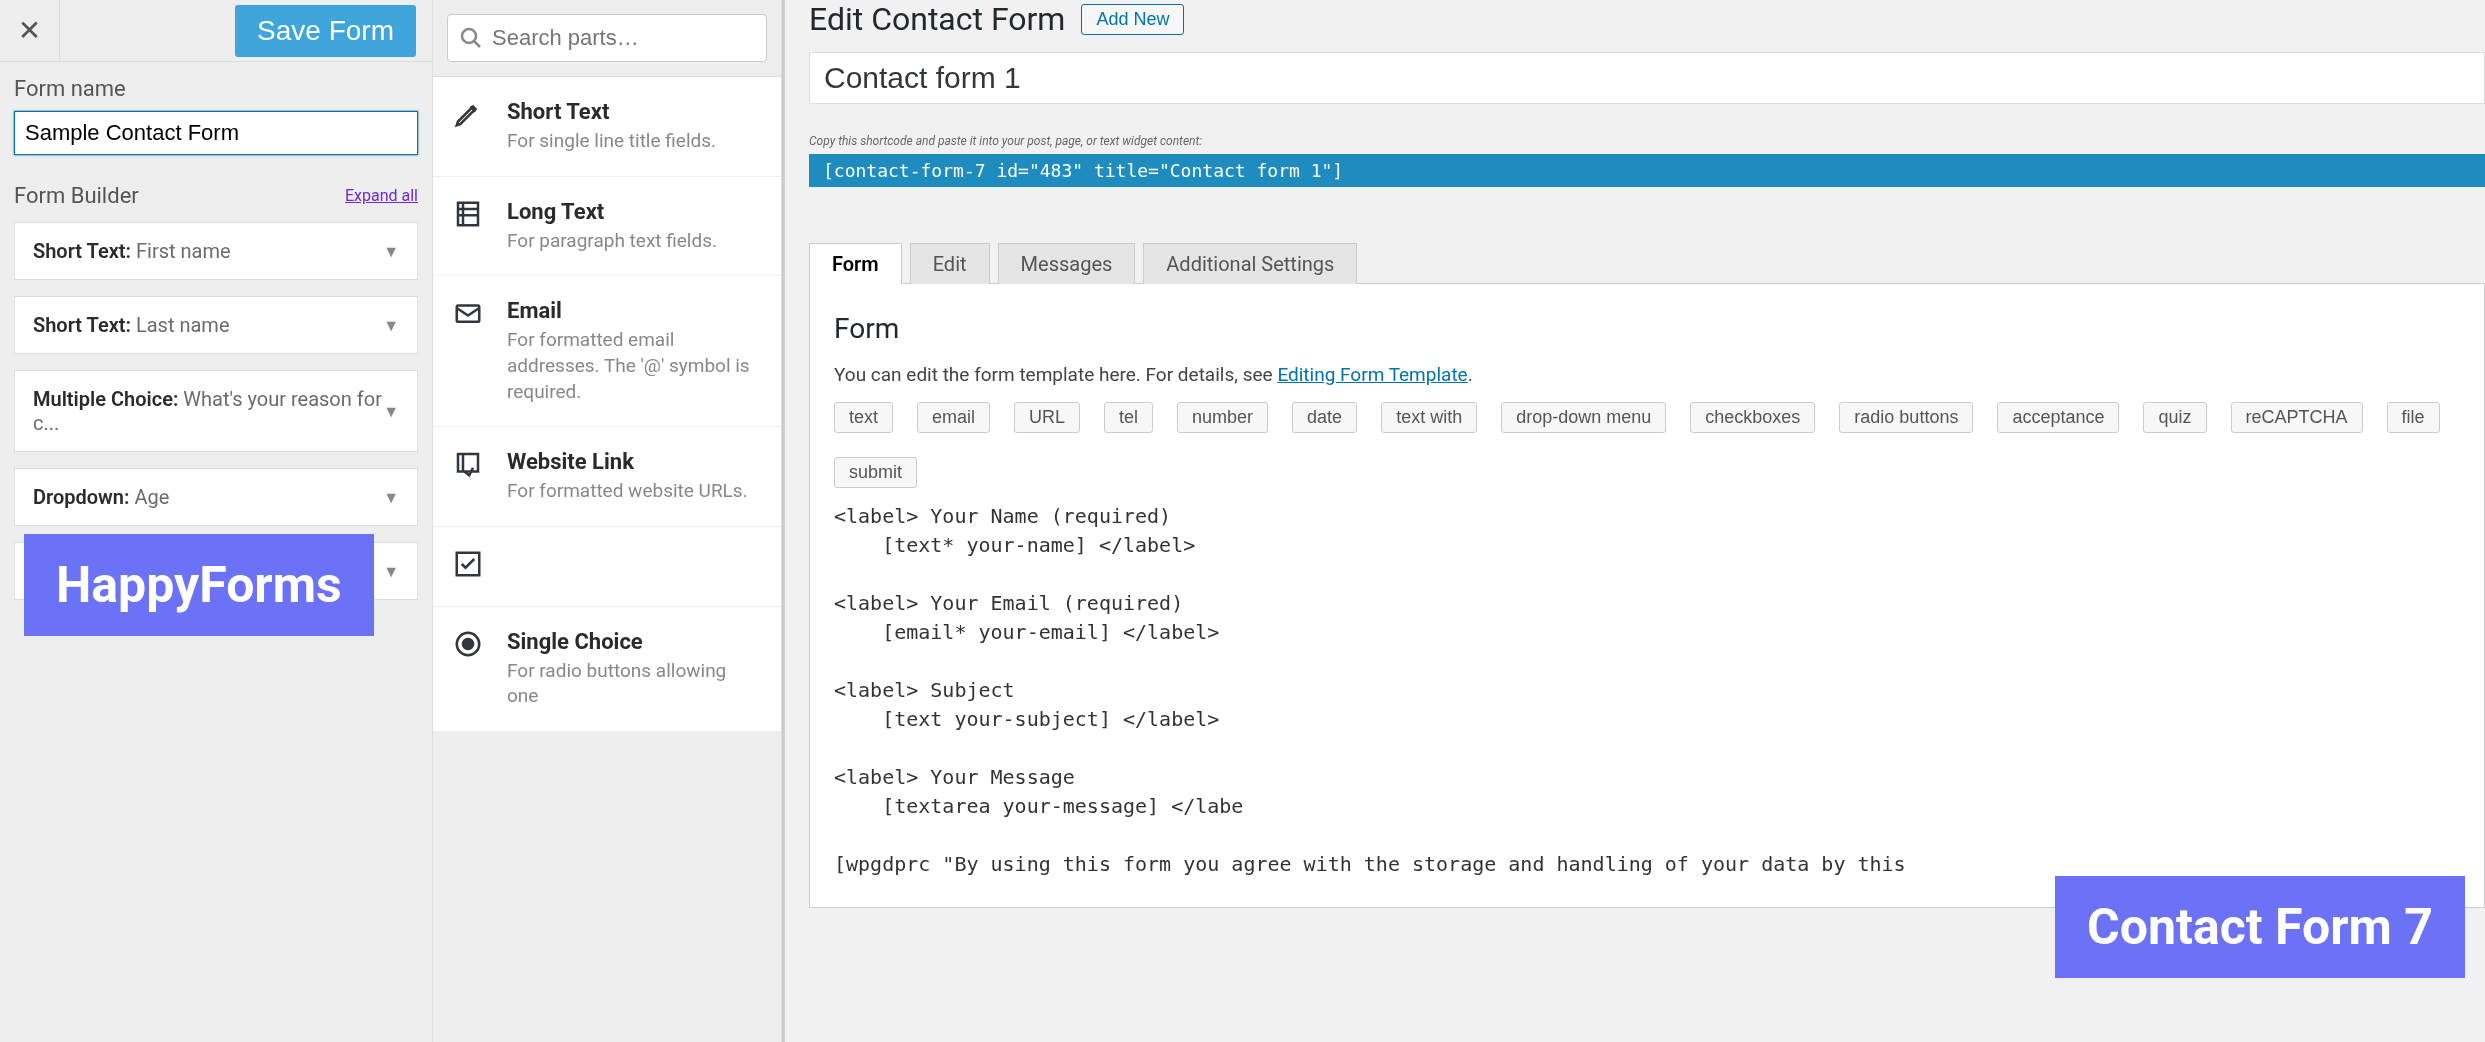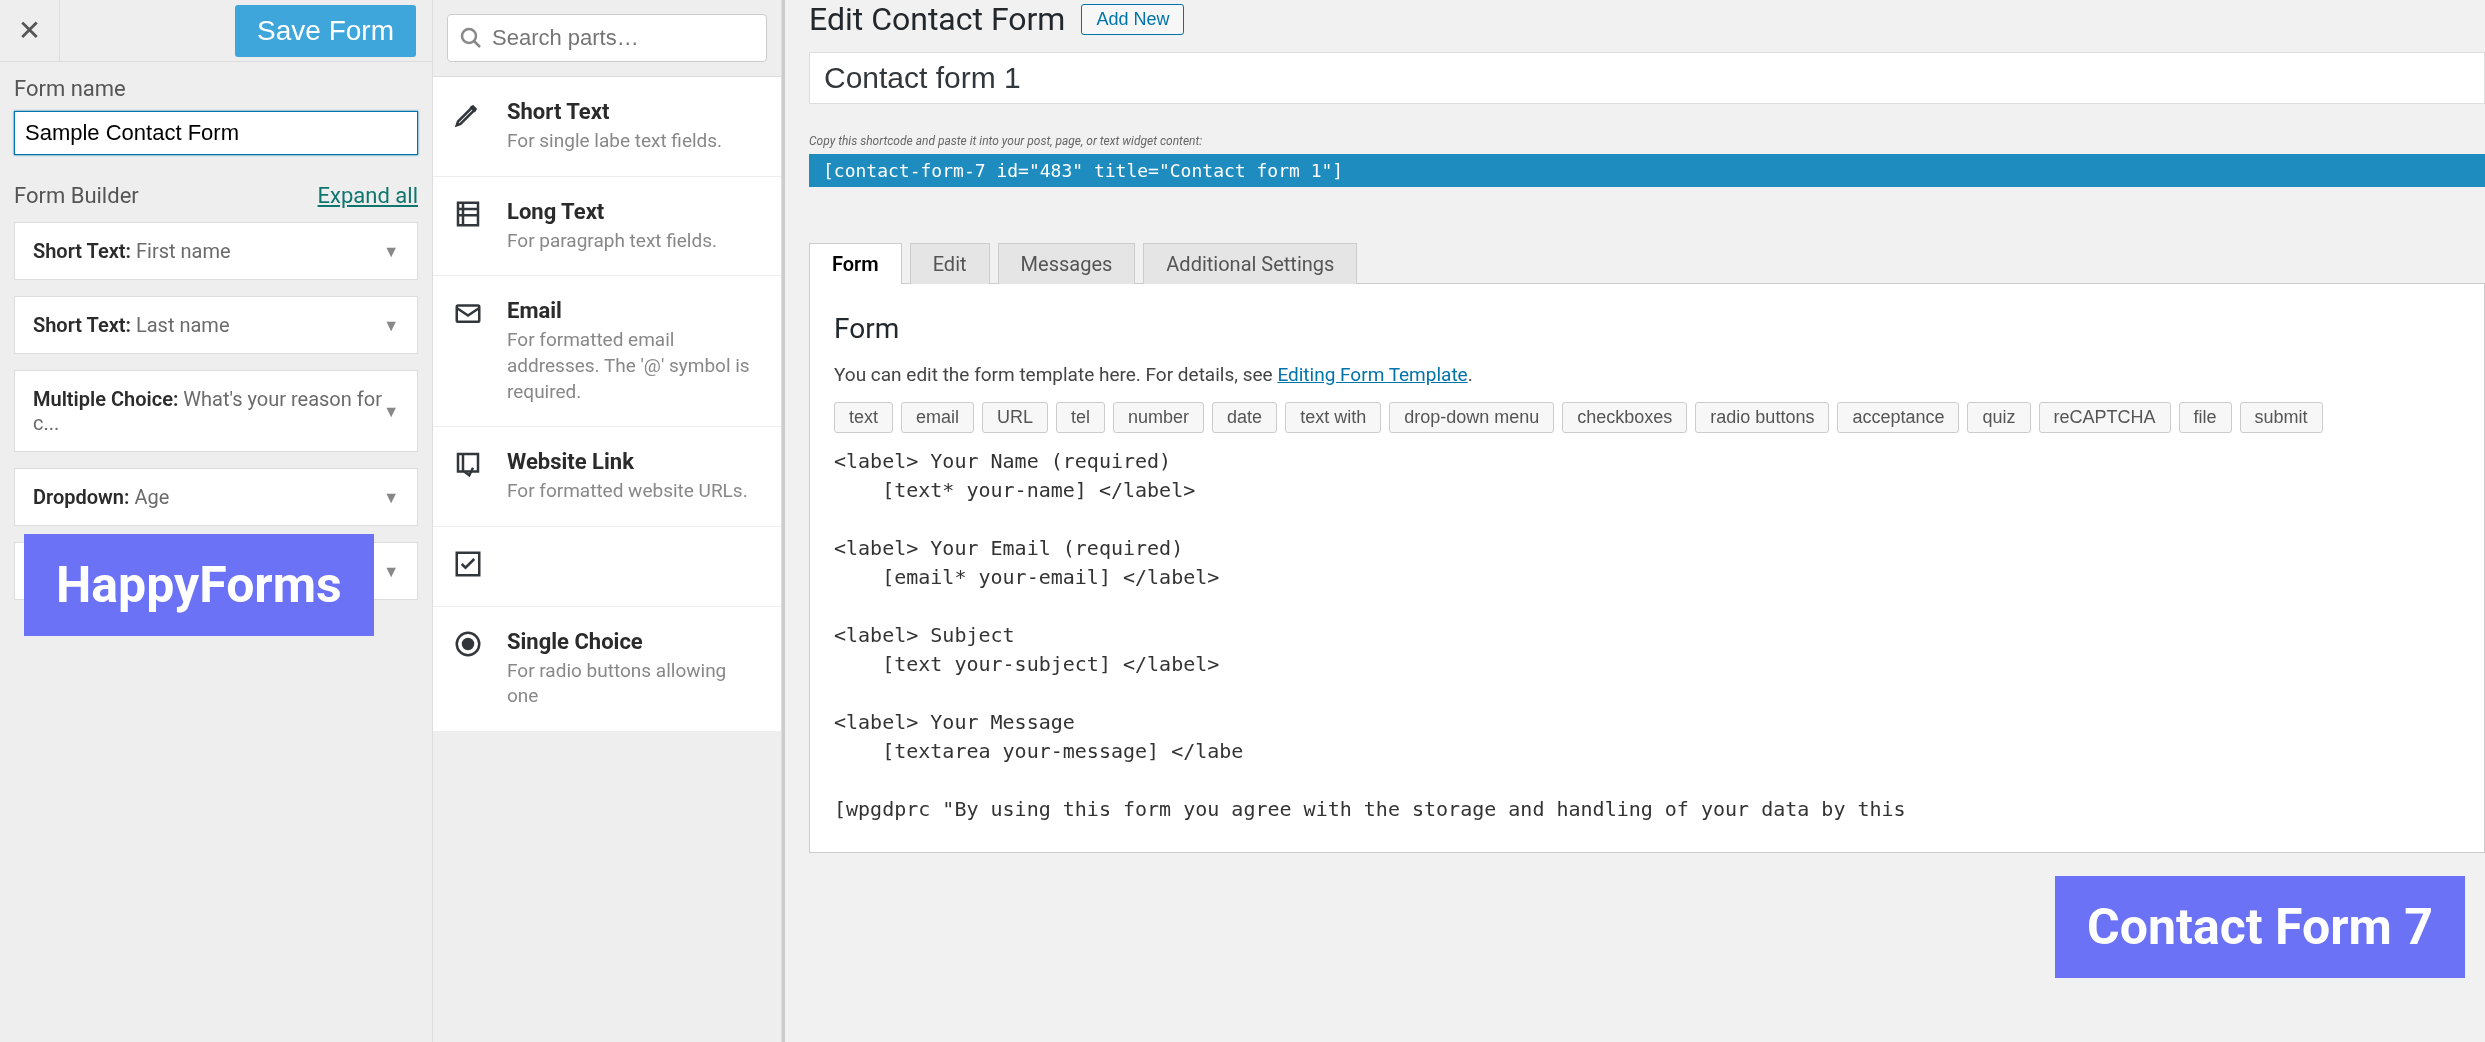--- a/index.html
+++ b/index.html
@@ -66,21 +66,21 @@
   font-size: 22px;
   box-shadow: 0 0 2px #0073aa;
 }
 .hf-section-head {
   display: flex;
   justify-content: space-between;
   align-items: center;
   margin: 28px 0 14px 0;
 }
 .hf-section-head .title { font-size: 22px; color: #555; }
-.hf-section-head .expand { color: #0f766e; text-decoration: underline; font-size: 22px; cursor: pointer; }
+.hf-section-head .expand { color: #6d28d9; text-decoration: underline; font-size: 16px; cursor: pointer; }
 .hf-item {
   background: #fff;
   border: 1px solid #ddd;
   padding: 16px 18px;
   margin-bottom: 16px;
   display: flex;
   justify-content: space-between;
   align-items: center;
   cursor: pointer;
   font-size: 20px;
@@ -182,21 +182,21 @@
 .cf7-tab.active { background: #fff; color: #000; font-weight: 600; }
 .cf7-panel {
   background: #fff;
   border: 1px solid #ccc;
   padding: 28px 24px;
   margin-top: -1px;
 }
 .cf7-panel h2 { font-size: 28px; font-weight: 400; margin-bottom: 18px; color: #23282d; }
 .cf7-panel .hint { font-size: 19px; color: #444; margin-bottom: 16px; }
 .cf7-panel .hint a { color: #0073aa; text-decoration: underline; }
-.cf7-tags { display: flex; flex-wrap: wrap; gap: 8px; margin-bottom: 14px; }
+.cf7-tags { display: flex; flex-wrap: wrap; gap: 24px; margin-bottom: 14px; }
 .cf7-tag {
   border: 1px solid #ccc;
   background: #f7f7f7;
   padding: 4px 14px;
   font-size: 18px;
   color: #555;
   cursor: pointer;
   border-radius: 3px;
 }
 .cf7-code {
@@ -277,21 +277,21 @@
         </div>
       </div>
       <div id="hf-parts">
           <div class="hf-part">
             <div class="icon"><svg width="30" height="30" viewBox="0 0 24 24" fill="none" stroke="#32373c" stroke-width="2">
                 <path d="M3 21l3-1 12-12-2-2L4 18l-1 3z"></path>
                 <path d="M14 6l4 4"></path>
               </svg></div>
             <div>
               <div class="title">Short Text</div>
-              <div class="desc">For single labe text fields.</div>
+              <div class="desc">For single line title fields.</div>
             </div>
           </div>
           <div class="hf-part">
             <div class="icon"><svg width="30" height="30" viewBox="0 0 24 24" fill="none" stroke="#32373c" stroke-width="2">
                 <rect x="4" y="3" width="16" height="18"></rect>
                 <line x1="4" y1="8" x2="20" y2="8"></line>
                 <line x1="4" y1="13" x2="20" y2="13"></line>
                 <line x1="8" y1="3" x2="8" y2="21"></line>
               </svg></div>
             <div>

